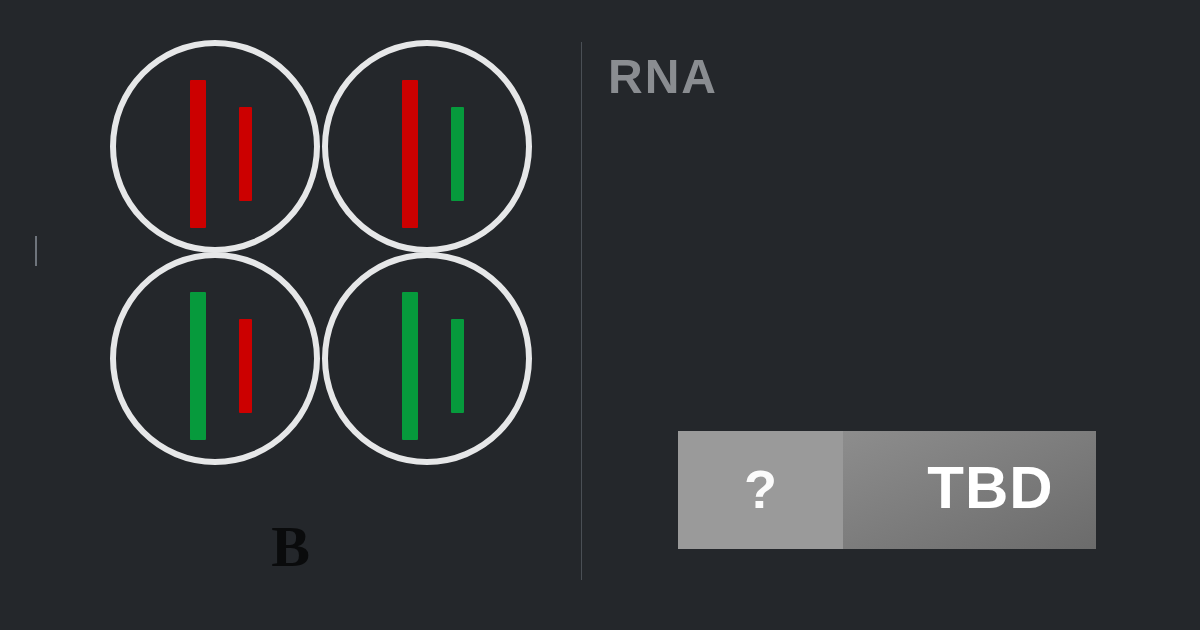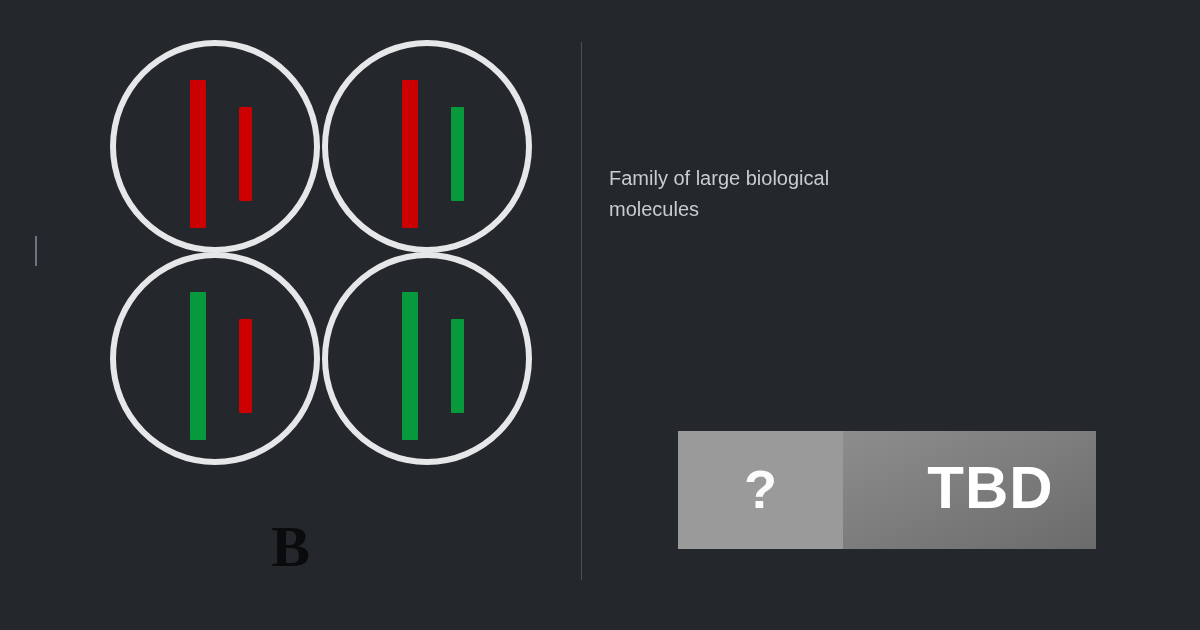--- a/index.html
+++ b/index.html
@@ -162,22 +162,22 @@
 
     </div>
 
     <div id="figure-letter">B</div>
   </div>
 
   <div id="panel-divider"></div>
 
   <div id="right-panel">
 
+    <div id="page-title">RNA</div>
 
-    <div id="page-description">Family of large biological molecules</div>
 
     <div id="tbd-badge">
       <div id="tbd-badge-mark">
         <span id="tbd-badge-mark-glyph">?</span>
       </div>
       <div id="tbd-badge-body">
         <span id="tbd-badge-label">TBD</span>
       </div>
     </div>
 

